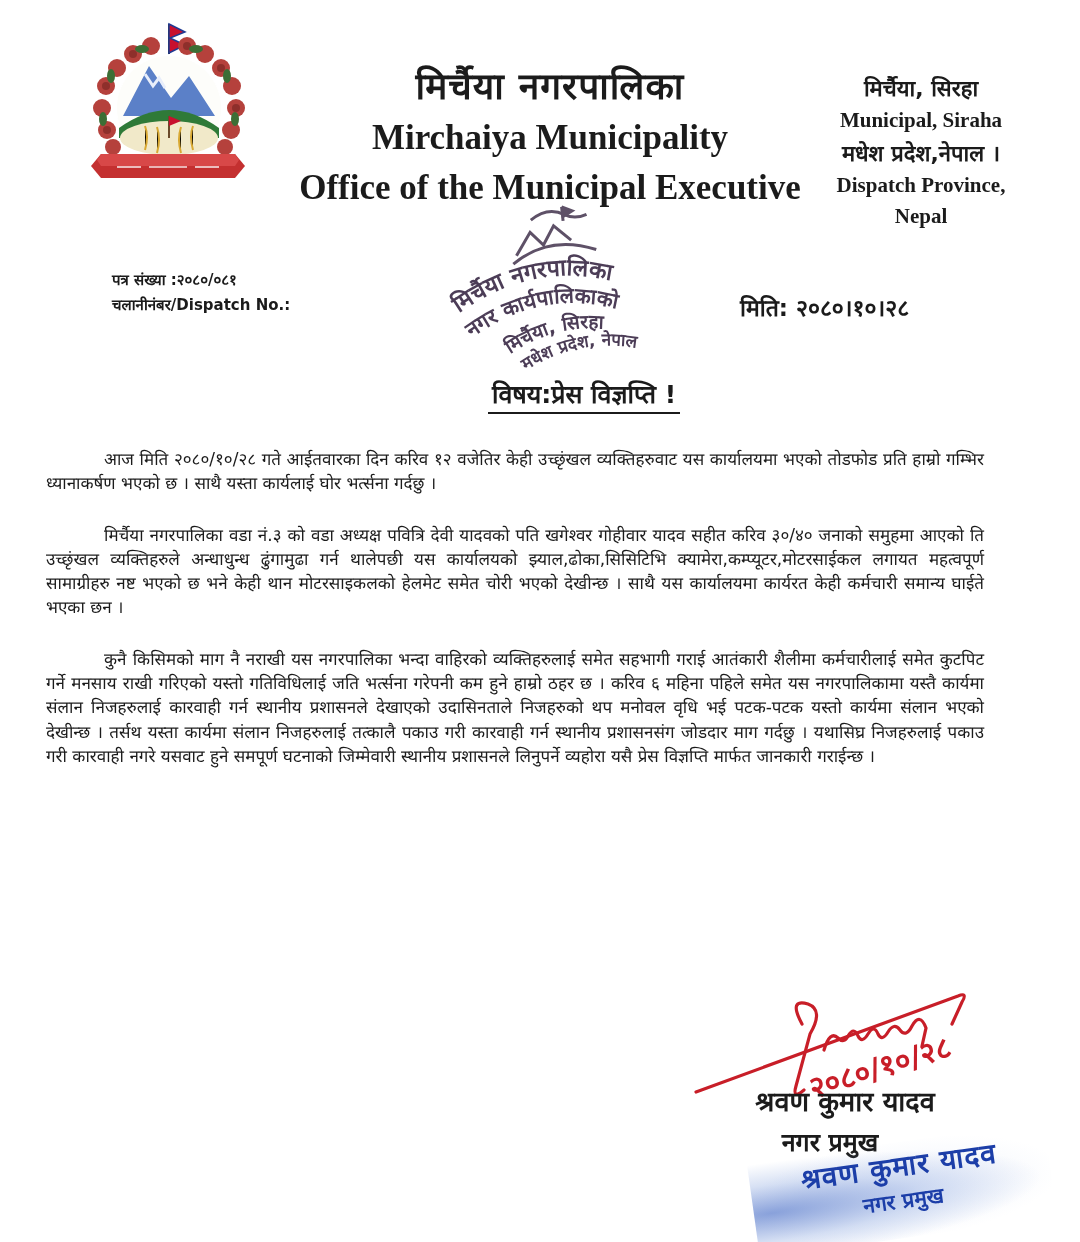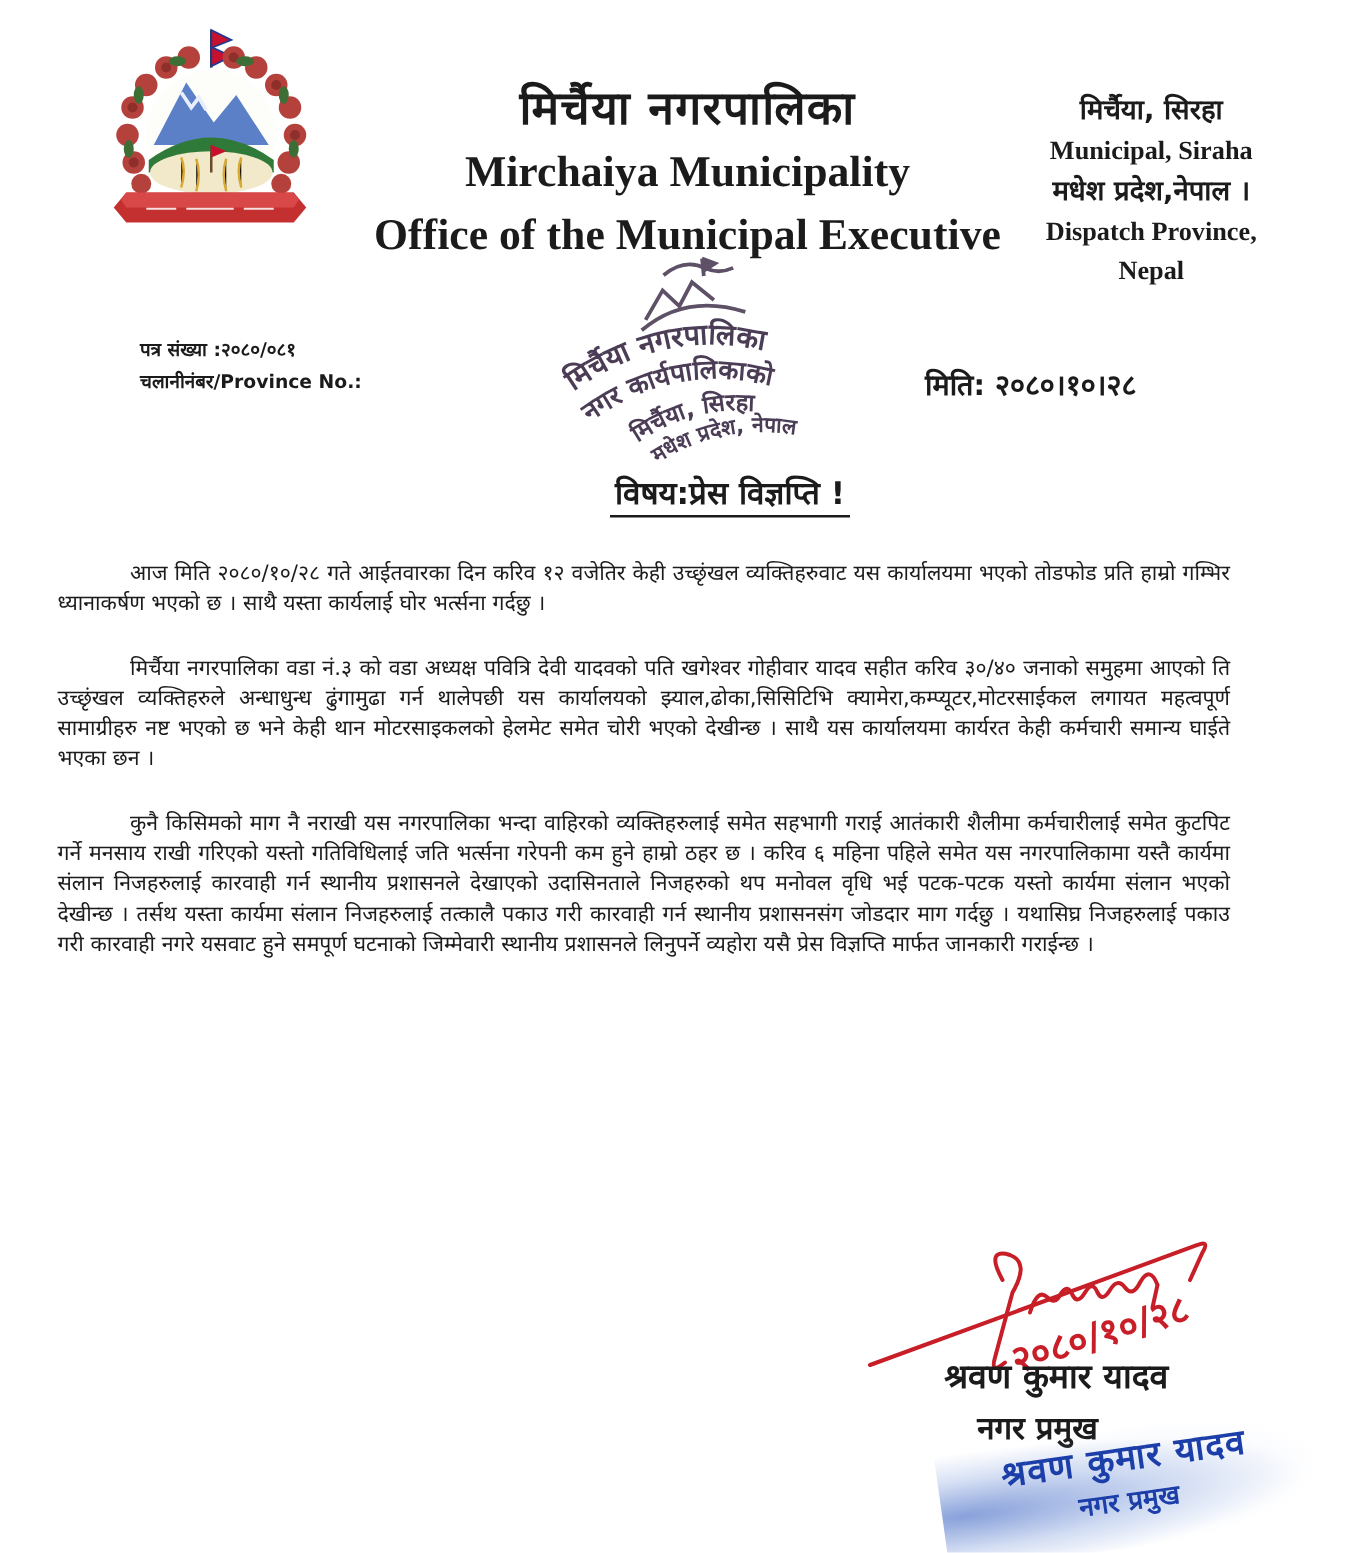--- a/index.html
+++ b/index.html
@@ -140,21 +140,21 @@
 <div class="abs addr">
   <div class="np">मिर्चैया, सिरहा</div>
   <div class="en">Municipal, Siraha</div>
   <div class="np">मधेश प्रदेश,नेपाल ।</div>
   <div class="en">Dispatch Province,</div>
   <div class="en">Nepal</div>
 </div>
 
 <div class="abs meta-left">
   <div>पत्र संख्या :२०८०/०८१</div>
-  <div>चलानीनंबर/Province No.:</div>
+  <div>चलानीनंबर/Dispatch No.:</div>
 </div>
 <div class="abs meta-right">मिति: २०८०।१०।२८</div>
 
 <svg class="abs seal" viewBox="0 0 270 175">
   <defs>
     <path id="sealArc1" d="M28,108 Q135,42 242,112"></path>
     <path id="sealArc2" d="M40,133 Q138,72 238,138"></path>
     <path id="sealArc3" d="M78,152 Q150,110 228,152"></path>
     <path id="sealArc4" d="M92,170 Q160,132 238,166"></path>
   </defs>

